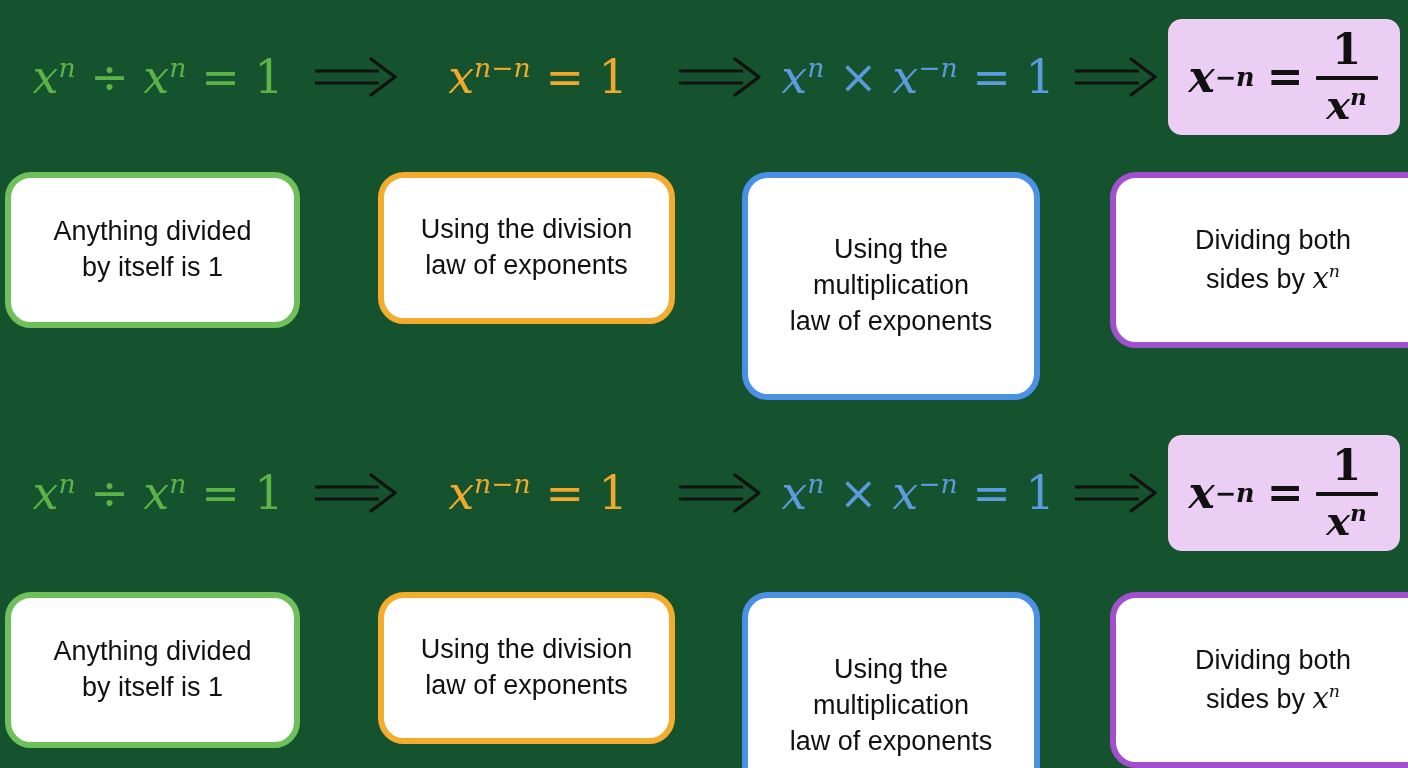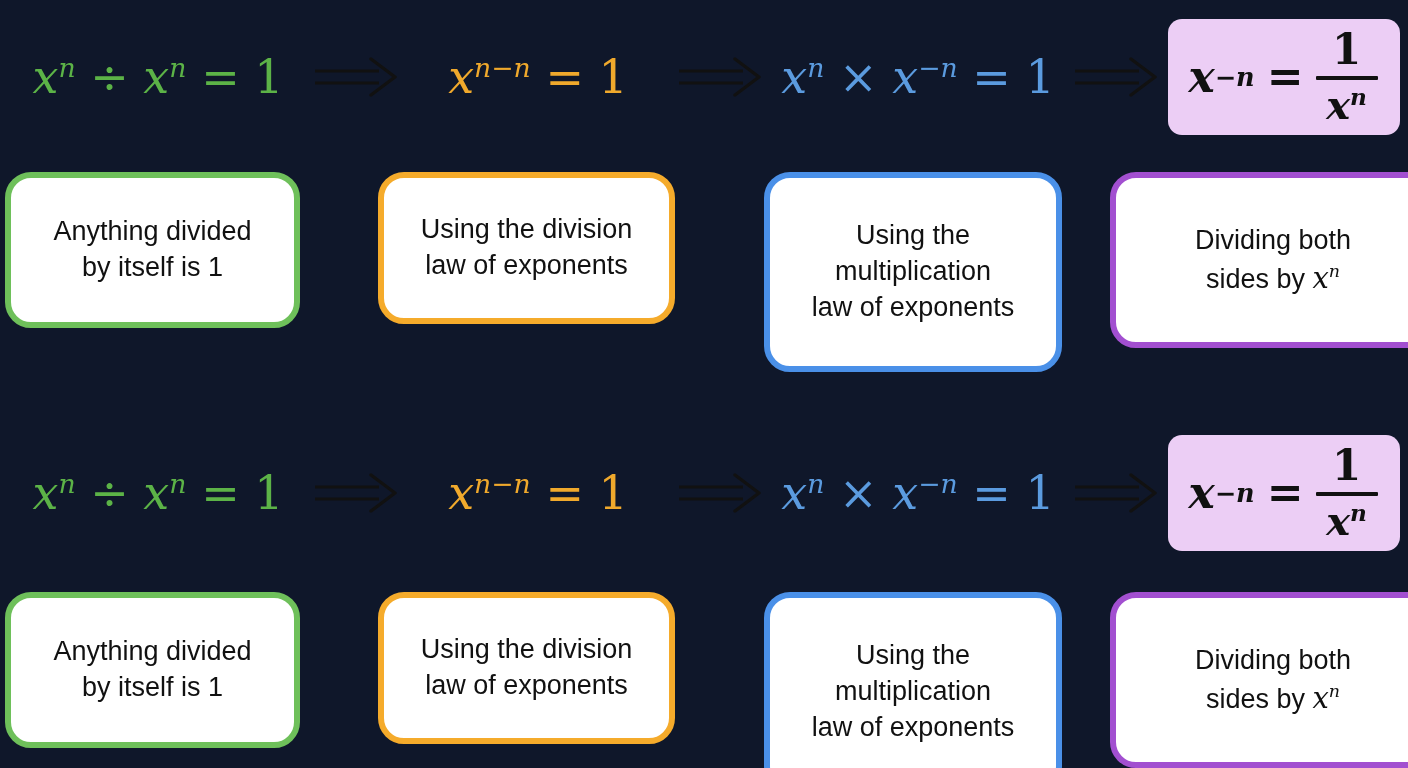--- a/index.html
+++ b/index.html
@@ -12,21 +12,21 @@
     height: 768px;
     overflow: hidden;
     font-family: "Liberation Sans", sans-serif;
     -webkit-font-smoothing: antialiased;
   }
 
   .page {
     position: relative;
     width: 1408px;
     height: 768px;
-    background: #0f172a;
+    background: #14532d;
   }
 
   
   .eq-row {
     position: absolute;
     left: 0;
     width: 1408px;
     height: 150px;
     display: flex;
     align-items: center;
@@ -156,21 +156,21 @@
     color: #111111;
     font-size: 27px;
     line-height: 1.33;
     padding: 6px 12px;
     font-family: "Liberation Sans", sans-serif;
   }
   .exp-box .txt { display: block; }
 
   .bx-green  { left: 5px;    width: 295px; height: 156px; border-color: #6ec05a; }
   .bx-orange { left: 378px;  width: 297px; height: 152px; border-color: #f5ab2b; }
-  .bx-blue   { left: 764px;  width: 298px; height: 200px; border-color: #4a90e8; }
+  .bx-blue   { left: 742px;  width: 298px; height: 228px; border-color: #4a90e8; }
   .bx-purple { left: 1110px; width: 326px; height: 176px; border-color: #a24fd0; }
 
   .inline-math {
     font-family: "DejaVu Serif", "Liberation Serif", serif;
     font-style: italic;
     font-size: 29px;
   }
   .inline-math sup {
     font-size: 0.6em;
     vertical-align: super;

